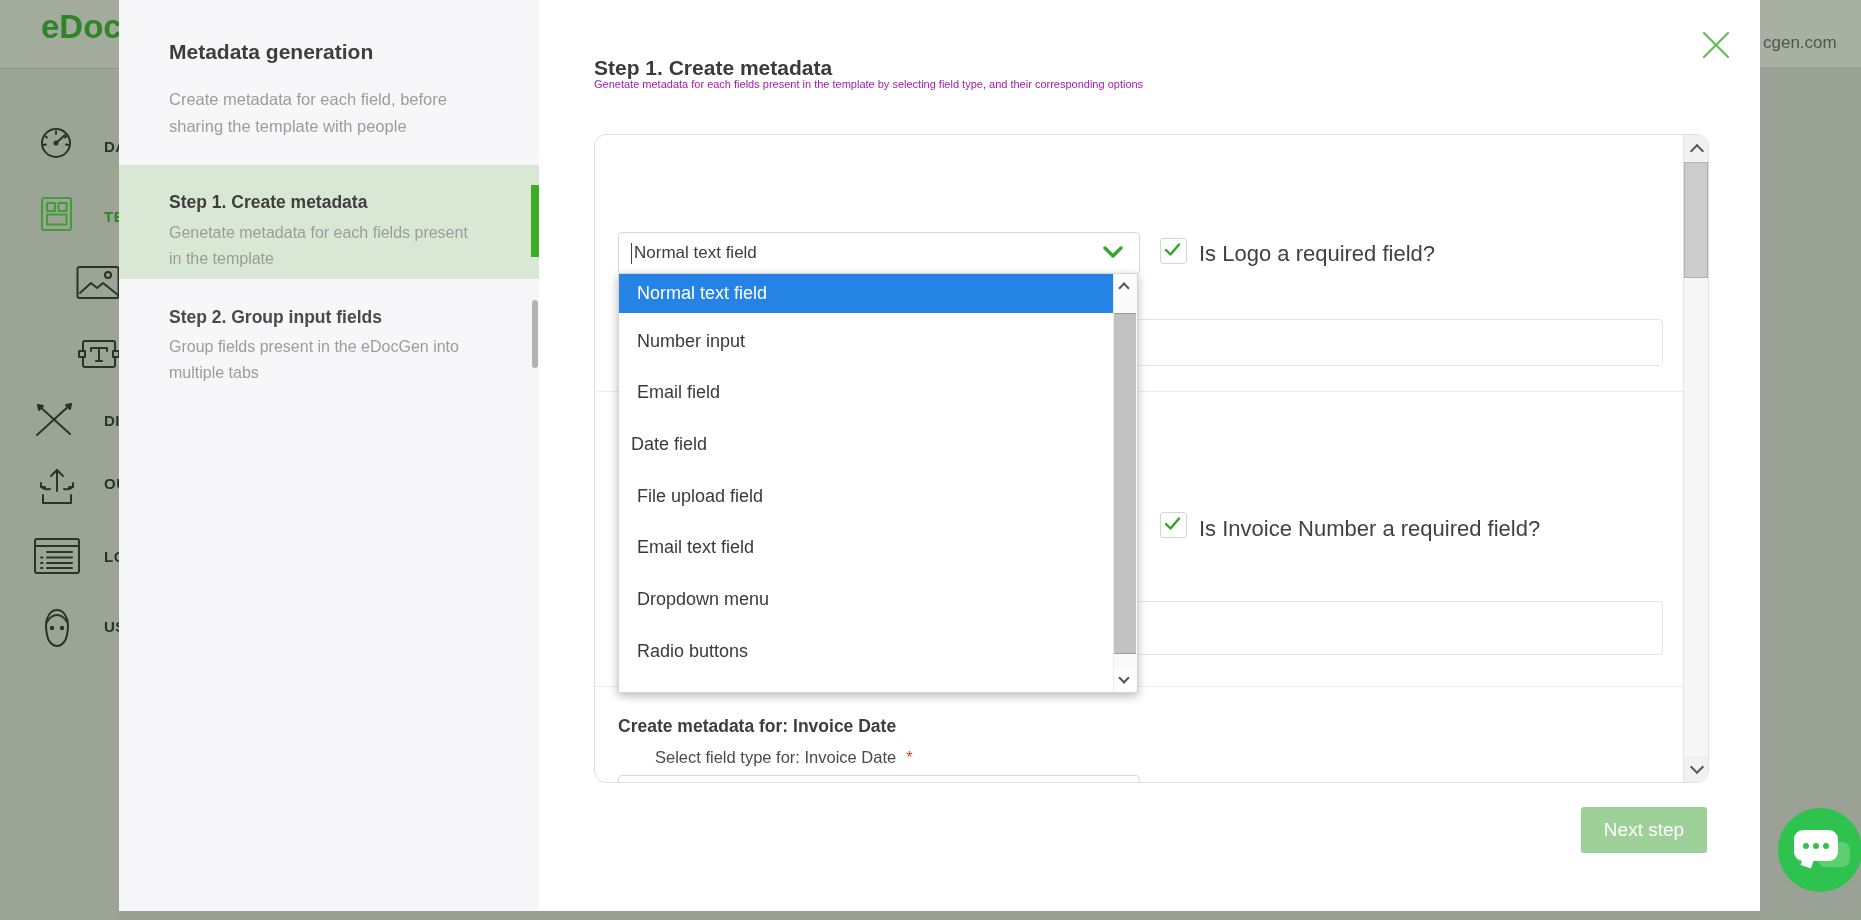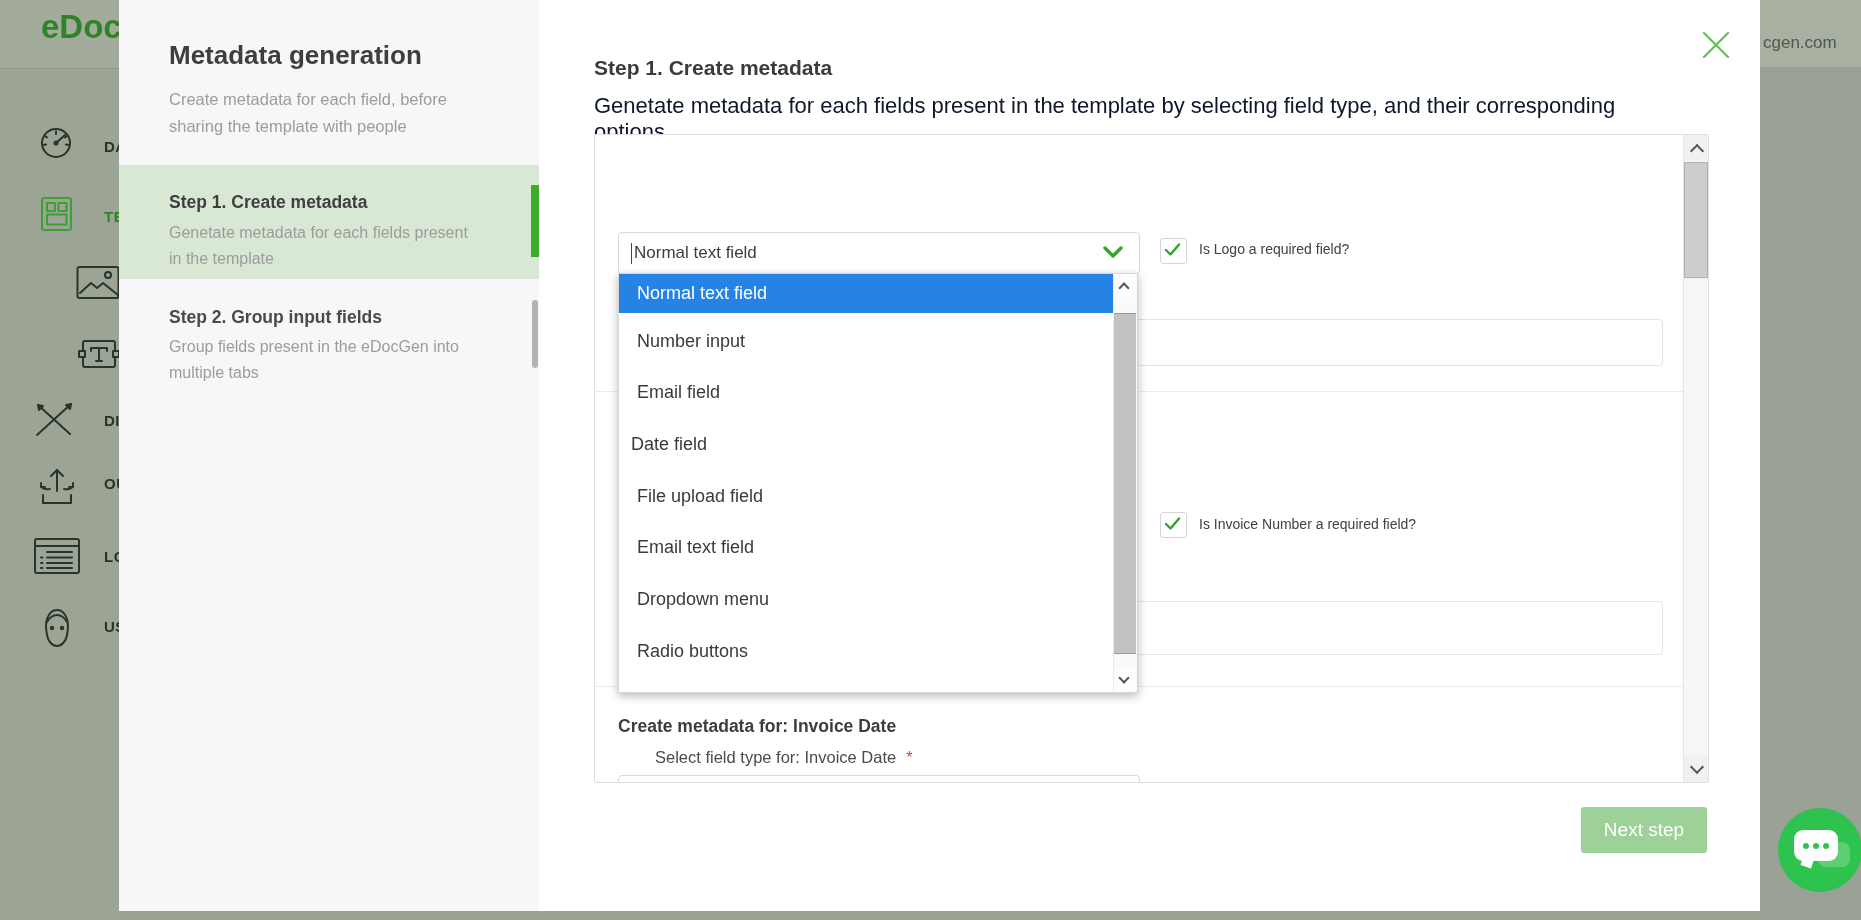--- a/index.html
+++ b/index.html
@@ -19,54 +19,54 @@
   .side-item{position:absolute;left:0;width:119px;height:40px;}
   .side-icon{position:absolute;}
   .side-label{position:absolute;left:104px;top:50%;transform:translateY(-50%);
               font-size:15px;font-weight:bold;color:#273427;white-space:nowrap;letter-spacing:.5px;}
   .side-label.green{color:#2e8426;}
   .lineicon{stroke:#2a352a;fill:none;stroke-width:2;stroke-linecap:round;stroke-linejoin:round;}
   .lineicon.green{stroke:#3f9e35;}
 
   
   #panel{left:119px;top:0;width:420px;height:911px;background:#f7f7fa;}
-  #panel-title{left:50px;top:40px;font-size:26px;font-weight:bold;color:#3e3e3e;}
+  #panel-title{left:50px;top:40px;font-size:21px;font-weight:bold;color:#3e3e3e;}
   #panel-desc{left:50px;top:86px;width:310px;font-size:16.5px;line-height:27px;color:#9c9c9c;}
   #step1-item{left:0;top:165px;width:420px;height:114px;background:#d9e8d4;}
   #step1-bar{right:0;top:20px;width:8px;height:72px;background:#3dad27;}
   .step-title{font-size:17.5px;font-weight:bold;color:#3f3f3f;}
   .step-desc{font-size:16px;line-height:26px;color:#9c9c9c;}
   #step1-title{left:50px;top:27px;}
   #step1-desc{left:50px;top:55px;width:300px;}
   #step2-item{left:0;top:287px;width:420px;height:110px;}
   #step2-title{left:50px;top:20px;color:#4a4a4a;}
   #step2-desc{left:50px;top:47px;width:300px;}
   #panel-scrollthumb{left:413px;top:300px;width:6px;height:68px;background:#b3b3b3;border-radius:3px;}
 
   
   #main{left:539px;top:0;width:1221px;height:911px;background:#ffffff;}
   #main-title{left:55px;top:56px;font-size:21px;font-weight:bold;color:#3b3b3b;}
-  #main-subtitle{left:55px;top:93px;width:1060px;font-size:22px;color:#0f172a;}
+  #main-subtitle{left:55px;top:78px;width:1060px;font-size:11px;color:#a21caf;}
   #close-x{left:1160px;top:28px;width:34px;height:34px;cursor:pointer;}
 
-  #scrollbox{left:55px;top:134px;width:1113px;height:647px;border:1px solid #e0e0e0;border-radius:2px;
+  #scrollbox{left:55px;top:134px;width:1113px;height:647px;border:1px solid #e0e0e0;border-radius:12px;
              background:#fff;overflow:hidden;}
 
   .sec-title{font-size:17.5px;font-weight:bold;color:#3d3d3d;}
   .sec-label{font-size:16.5px;color:#4b4b4b;margin-left:37px;}
   .req{color:#e53935;padding-left:10px;font-size:16px;}
   #s1-title{left:23px;top:166px;}
   #s1-label{left:23px;top:204px;}
   #select1{left:23px;top:97px;width:520px;height:41px;border:1px solid #d8d8d8;border-radius:4px;background:#fff;}
   #select1-caret{left:12px;top:10px;width:1px;height:21px;background:#444;}
   #select1-text{left:15px;top:10px;font-size:17px;color:#3d3d3d;}
   #select1-chevron{right:16px;top:13px;}
 
   .checkrow-box{position:absolute;width:25px;height:24px;background:#fff;border:1px solid #d5d5d5;border-radius:3px;}
-  .checklabel{position:absolute;font-size:14px;color:#414141;white-space:nowrap;}
+  .checklabel{position:absolute;font-size:22px;color:#414141;white-space:nowrap;}
   #check1{left:565px;top:103px;}
   #check1-label{left:604px;top:106px;}
   #check2{left:565px;top:377px;}
   #check2-label{left:604px;top:381px;}
 
   .text-input{position:absolute;left:23px;width:1043px;background:#fff;border:1px solid #e4e4e4;border-radius:4px;}
   #input1{top:184px;height:45px;}
   #input2{top:466px;height:52px;}
   .divider{position:absolute;left:0;width:1089px;height:1px;background:#ececec;}
   #divider1{top:256px;}

